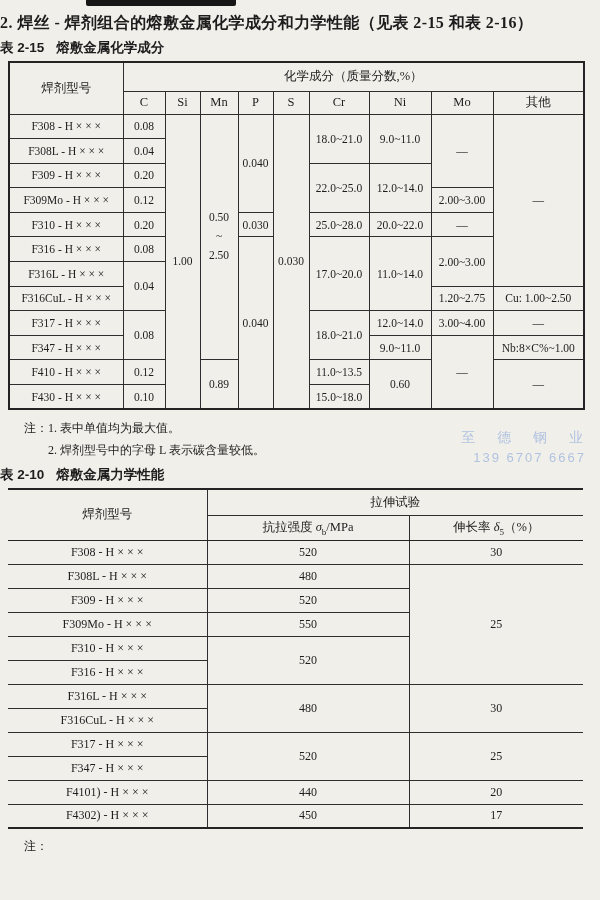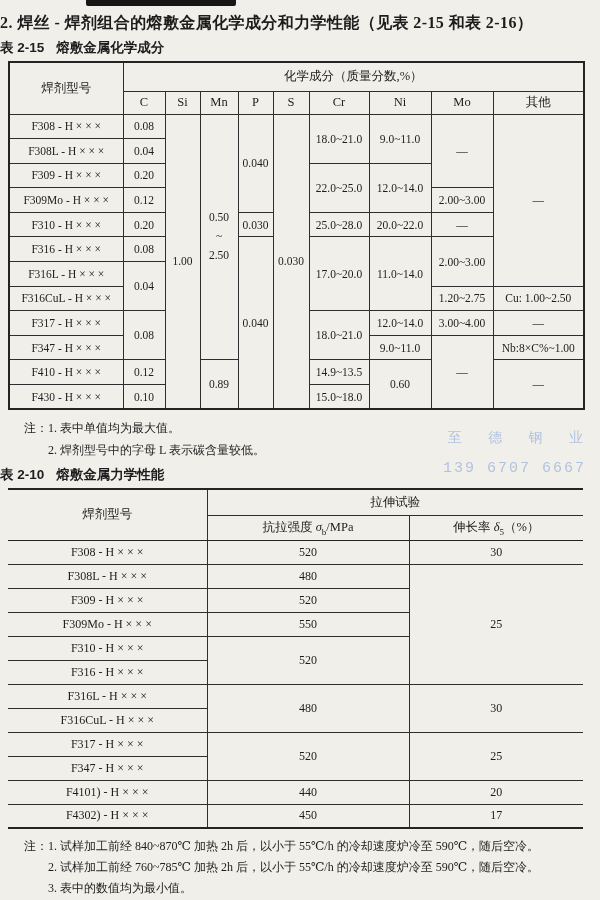--- a/index.html
+++ b/index.html
@@ -38,24 +38,24 @@
   .t15 .stack { white-space:pre-line; line-height:19px; }
 
   
   .notes { display:flex; margin:8px 0 0 24px; font-size:12px; line-height:21.5px; }
   .notes .notes-label { flex:0 0 auto; }
   .notes16 { margin-top:7px; line-height:21px; }
 
   
   .watermark {
     position:absolute; top:429px; right:14px; text-align:right;
-    font-family:Liberation Mono, monospace; opacity:0.9;
+    font-family:Liberation Sans, sans-serif; opacity:0.9;
   }
   .watermark .wm1 { font-size:14px; letter-spacing:9px; margin-right:-6px; }
-  .watermark .wm2 { font-size:15px; letter-spacing:2px; margin-top:13px; }
+  .watermark .wm2 { font-size:13px; letter-spacing:2px; margin-top:3px; }
 
   
   .t16 { border-top:2.5px solid #242424; border-bottom:2.5px solid #242424; margin-top:4px; }
   .t16 td,.t16 th { border-top:1px solid #2e2e2e; border-bottom:1px solid #2e2e2e; font-size:12px; }
   .t16 .vline { border-left:1px solid #2e2e2e; }
   .t16 thead tr.grp { height:26px; }
   .t16 thead tr.sub { height:25px; }
   .t16 thead th { font-size:12.5px;margin-left:12px; }
   .t16 thead tr.sub th, .t16 thead th.fluxhead { border-bottom:1.5px solid #242424; }
   .t16 tbody tr { height:24px; }
@@ -168,21 +168,21 @@
     <tr>
       <td class="lbl">F347 - H × × ×</td>
       <td>9.0~11.0</td>
       <td rowspan="3">—</td>
       <td>Nb:8×C%~1.00</td>
     </tr>
     <tr>
       <td class="lbl">F410 - H × × ×</td>
       <td>0.12</td>
       <td rowspan="2">0.89</td>
-      <td>14.9~13.5</td>
+      <td>11.0~13.5</td>
       <td rowspan="2">0.60</td>
       <td rowspan="2">—</td>
     </tr>
     <tr>
       <td class="lbl">F430 - H × × ×</td>
       <td>0.10</td>
       <td>15.0~18.0</td>
     </tr>
   </tbody>
 </table>
@@ -270,18 +270,13 @@
     <tr>
       <td>F4302) - H × × ×</td>
       <td class="vline">450</td>
       <td class="vline">17</td>
     </tr>
   </tbody>
 </table>
 
 <div class="notes notes16">
   <span class="notes-label">注：</span>
-  <div class="notes-items">
-    <div>1. 试样加工前经 840~870℃ 加热 2h 后，以小于 55℃/h 的冷却速度炉冷至 590℃，随后空冷。</div>
-    <div>2. 试样加工前经 760~785℃ 加热 2h 后，以小于 55℃/h 的冷却速度炉冷至 590℃，随后空冷。</div>
-    <div>3. 表中的数值均为最小值。</div>
-  </div>
 </div>
 
 </body></html>

